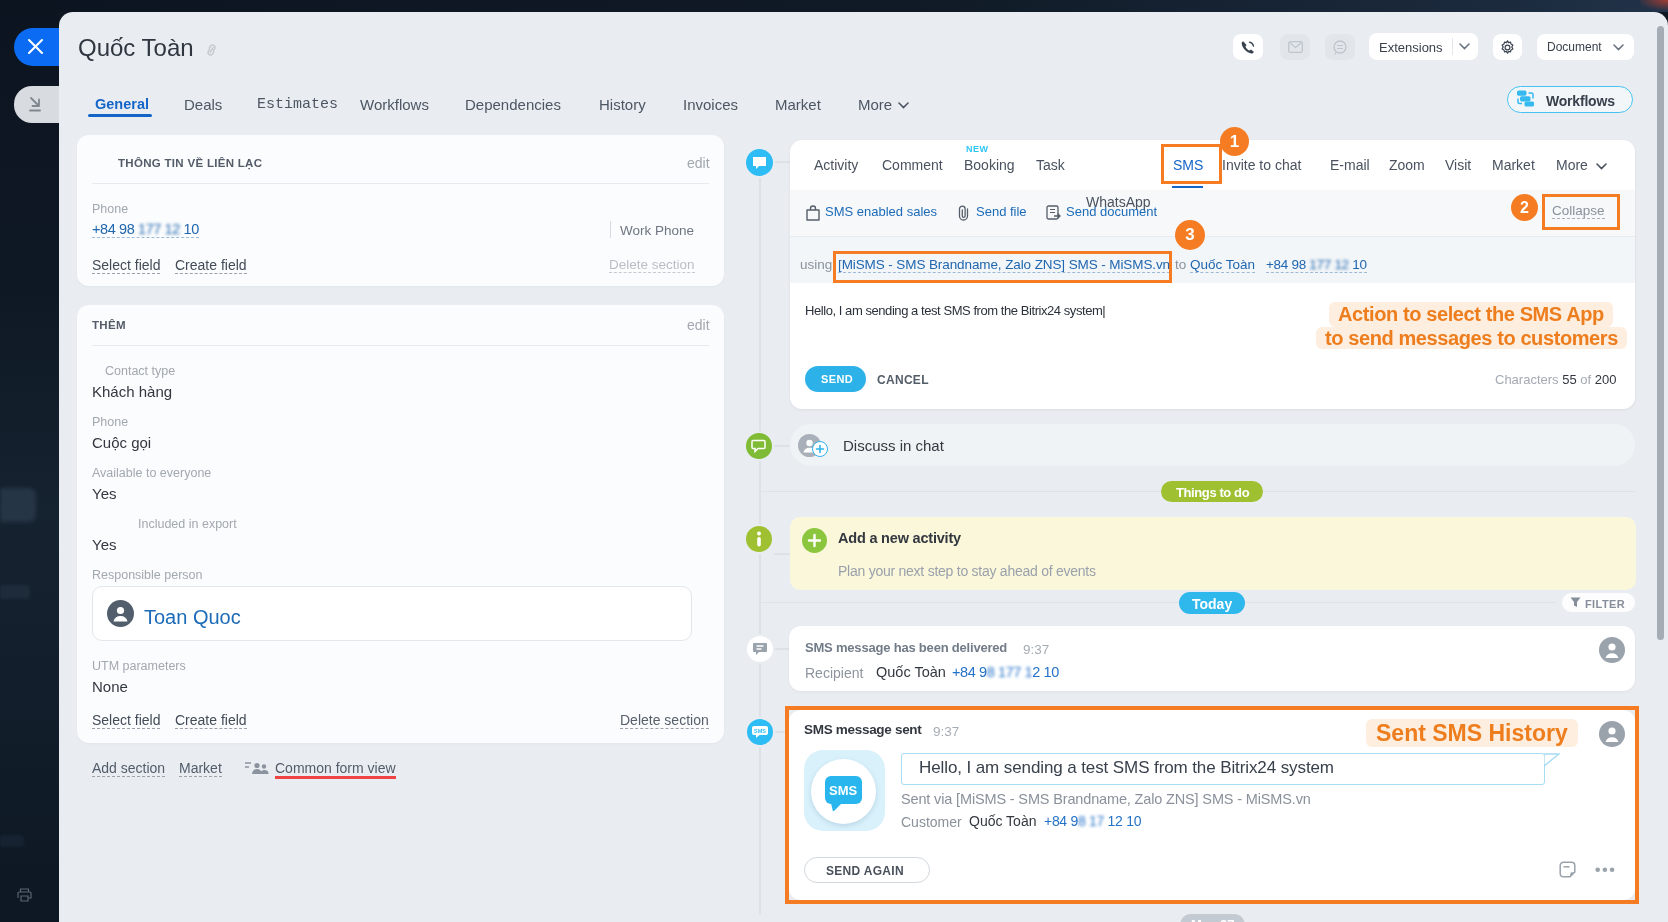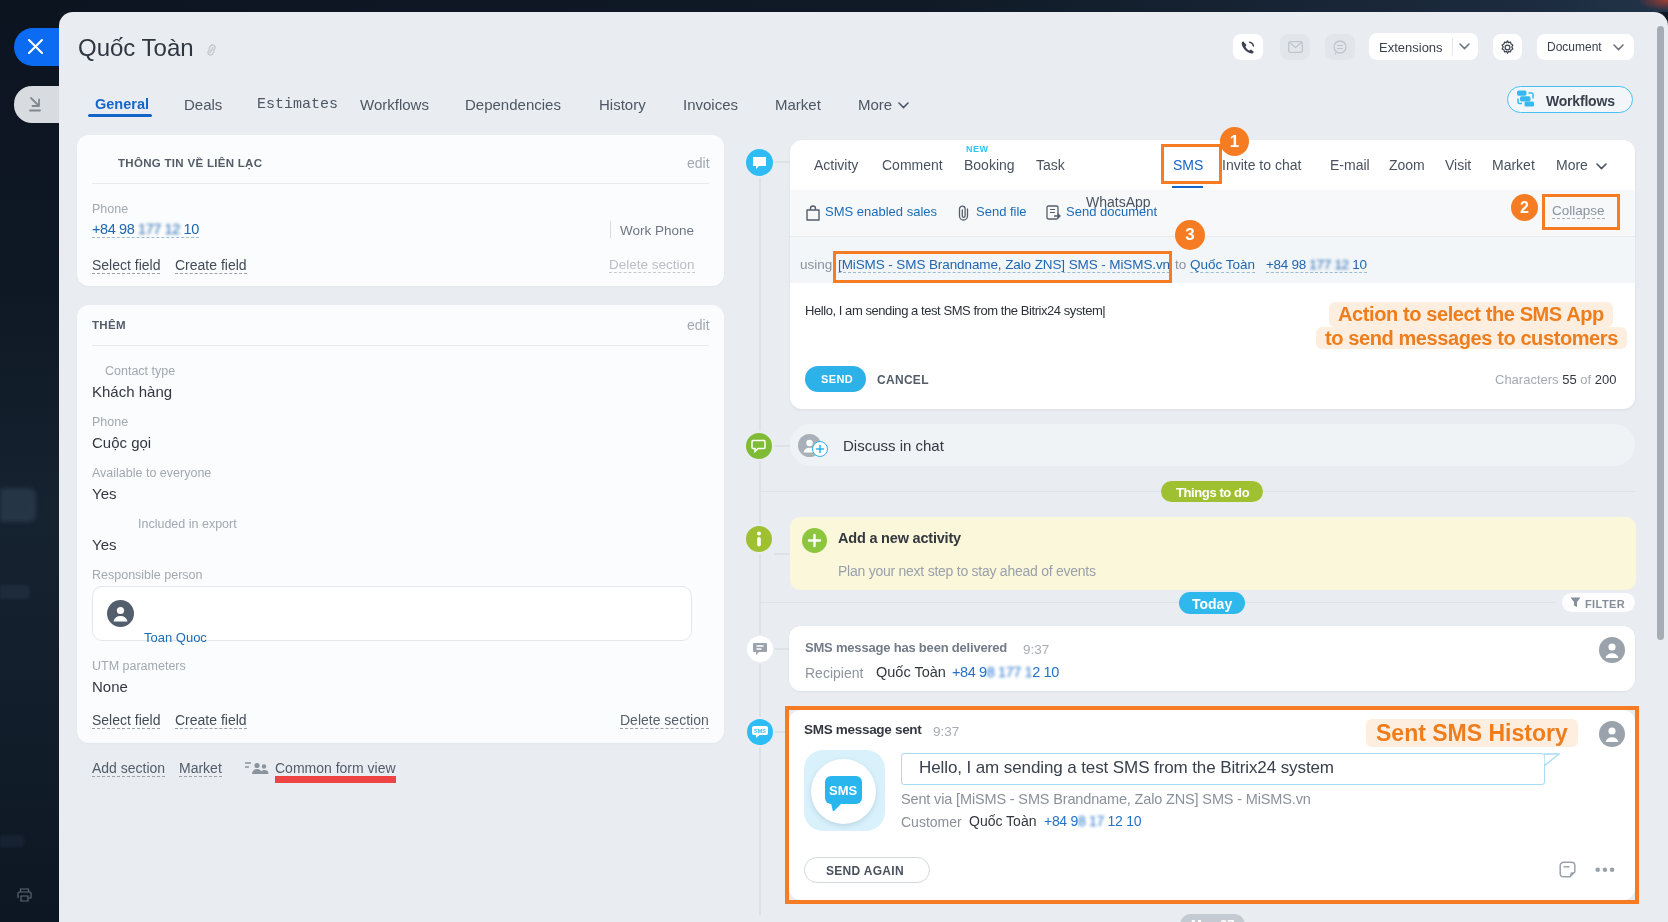--- a/index.html
+++ b/index.html
@@ -139,37 +139,37 @@
 <div class="abs val" style="left:92px;top:485px;">Yes</div>
 <div class="abs lbl" style="left:92px;top:517px;margin-left:46px;">Included in export</div>
 <div class="abs val" style="left:92px;top:536px;">Yes</div>
 <div class="abs lbl" style="left:92px;top:568px;">Responsible person</div>
 <div class="abs" style="left:92px;top:586px;width:600px;height:55px;background:#fff;border:1px solid #e3e7ea;border-radius:10px;"></div>
 <div class="abs" style="left:107px;top:600px;width:27px;height:27px;border-radius:50%;background:#525e6c;"></div>
 <svg class="abs" style="left:107px;top:600px;" width="27" height="27" viewBox="0 0 27 27">
     <circle cx="13.5" cy="10.5" r="3.6" fill="#fff"></circle>
     <path d="M6.5 21.5 a7.2 7.2 0 0 1 14 0 z" fill="#fff"></path>
   </svg>
-<div class="abs" style="left:144px;top:606px;font-size:13px;color:#1c6bb8;margin-top:24px;">Toan Quoc</div>
+<div class="abs" style="left:144px;top:606px;font-size:20px;color:#1c6bb8;">Toan Quoc</div>
 <div class="abs lbl" style="left:92px;top:659px;">UTM parameters</div>
 <div class="abs val" style="left:92px;top:678px;">None</div>
 <div class="abs" style="left:92px;top:712px;font-size:14px;color:#424b57;"><span class="dashedgray">Select field</span></div>
 <div class="abs" style="left:175px;top:712px;font-size:14px;color:#424b57;"><span class="dashedgray">Create field</span></div>
 <div class="abs" style="left:620px;top:712px;font-size:14px;color:#565f6b;"><span class="dashedgray">Delete section</span></div>
 
 <div class="abs" style="left:92px;top:760px;font-size:14px;color:#525c69;"><span class="dashedgray">Add section</span></div>
 <div class="abs" style="left:179px;top:760px;font-size:14px;color:#525c69;"><span class="dashedgray">Market</span></div>
 <svg class="abs" style="left:245px;top:761px;" width="24" height="15" viewBox="0 0 24 15">
     <path d="M0 2 h6 M0 6 h4" stroke="#8b939e" stroke-width="1.6"></path>
     <circle cx="12" cy="4.5" r="2.6" fill="#8b939e"></circle>
     <path d="M7 13 a5 5 0 0 1 10 0 z" fill="#8b939e"></path>
     <circle cx="19" cy="5.5" r="2.2" fill="#8b939e"></circle>
     <path d="M15.5 13 a4 4 0 0 1 8 0 z" fill="#8b939e"></path>
   </svg>
-<div class="abs" style="left:275px;top:760px;font-size:14px;color:#525c69;"><span style="border-bottom:7px solid #ef4444;">Common form view</span></div>
+<div class="abs" style="left:275px;top:760px;font-size:14px;color:#525c69;"><span style="border-bottom:3px solid #ef4444;">Common form view</span></div>
 
 <div class="abs" style="left:759px;top:177px;width:2px;height:738px;background:#dde2e6;"></div>
 <div class="abs" style="left:774px;top:161px;width:16px;height:1.5px;background:#dde2e6;"></div>
 <div class="abs" style="left:774px;top:445px;width:16px;height:1.5px;background:#dde2e6;"></div>
 <div class="abs" style="left:774px;top:553px;width:16px;height:1.5px;background:#dde2e6;"></div>
 <div class="abs" style="left:774px;top:648px;width:16px;height:1.5px;background:#dde2e6;"></div>
 <div class="abs" style="left:774px;top:731px;width:16px;height:1.5px;background:#dde2e6;"></div>
 
 <div class="abs" style="left:744px;top:147px;width:31px;height:31px;border-radius:50%;background:#2dbdf4;border:2px solid #e9edf1;"></div>
 <svg class="abs" style="left:752px;top:156px;" width="15" height="14" viewBox="0 0 15 14">

